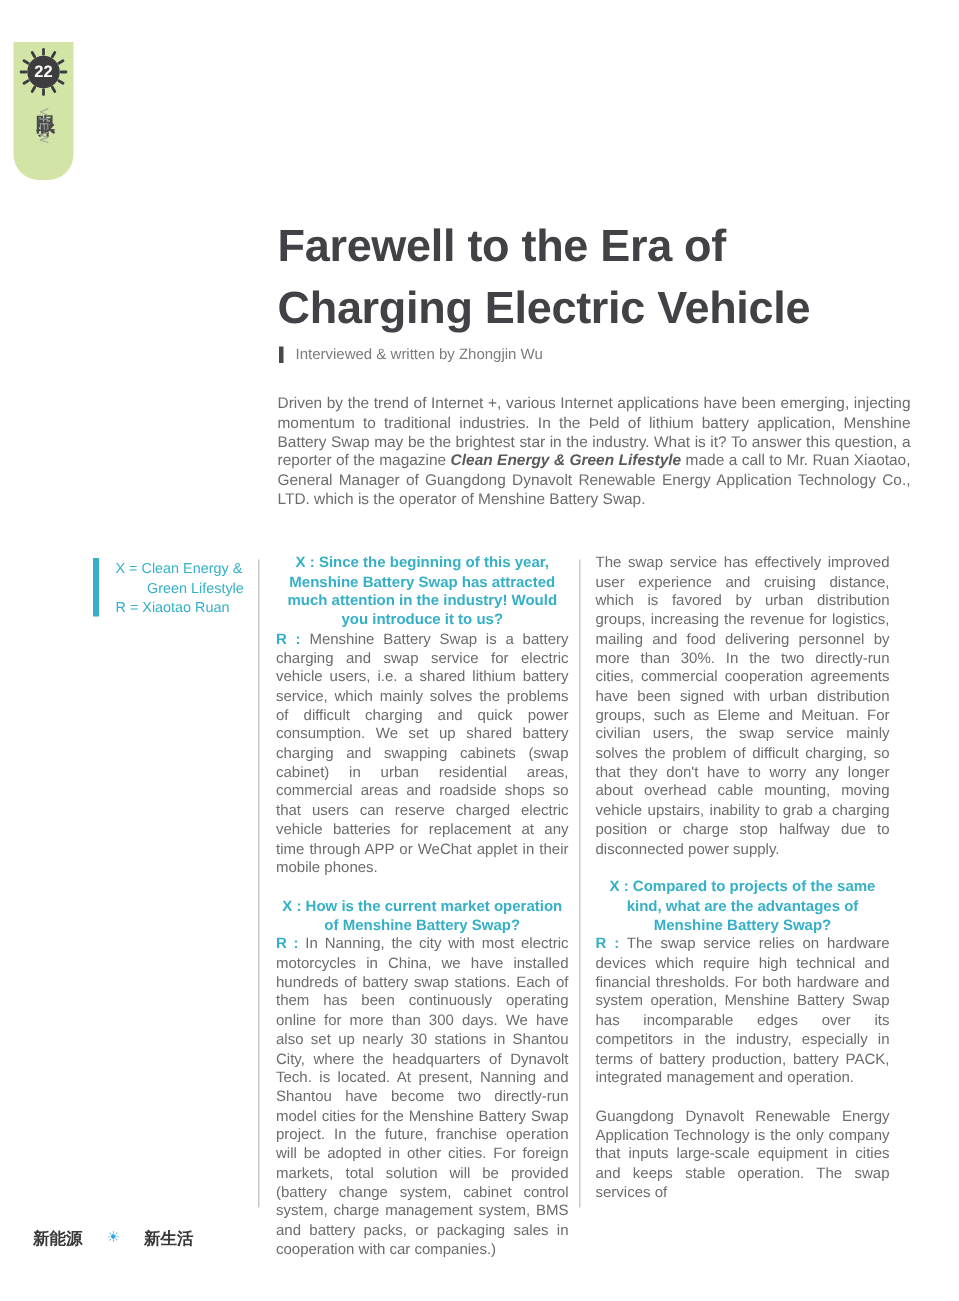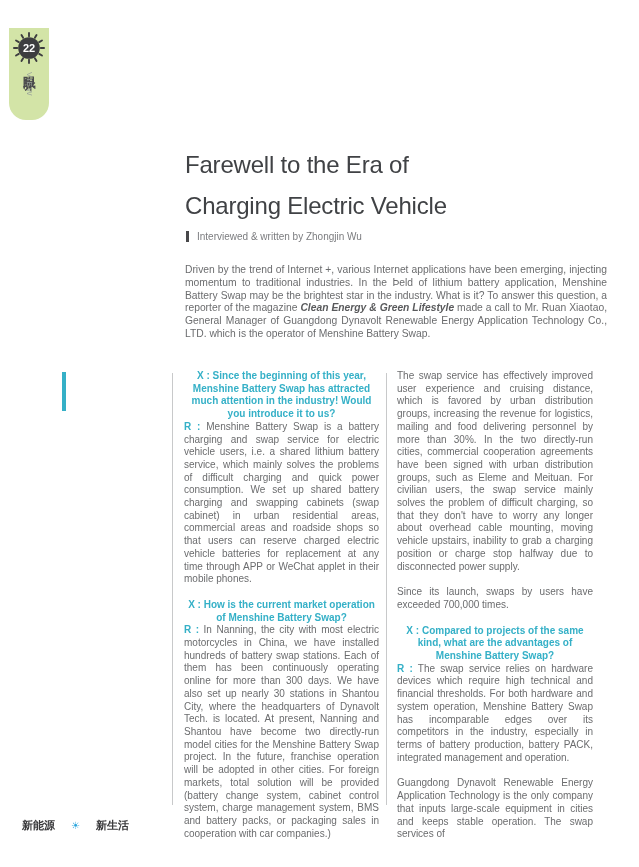--- a/index.html
+++ b/index.html
@@ -29,21 +29,21 @@
     font-family:"DejaVu Sans", sans-serif;
   }
   .tab-en {
     margin-top:2px; writing-mode:vertical-rl;
     font-size:8px; letter-spacing:1px; color:#9aa39b;
   }
 
   
   .title {
     position:absolute; left:185px; top:144px; margin:0;
-    font-size:24px; line-height:41px; font-weight:400;
+    font-size:30px; line-height:41px; font-weight:700;
     color:var(--title-text,#404245); letter-spacing:-0.2px;
   }
   .byline { position:absolute; left:186px; top:231px; display:flex; align-items:flex-start; }
   .byline-bar { width:3px; height:11px; background:#48484a; margin-right:8px; }
   .byline-text { font-size:10px; color:#7b7c7f; }
 
   
   .intro {
     position:absolute; left:185px; top:264px; width:422px; margin:0;
     font-size:10.3px; line-height:12.8px; text-align:justify;
@@ -123,34 +123,38 @@
   </h1>
 
   <div class="byline">
     <span class="byline-bar"></span>
     <span class="byline-text">Interviewed &amp; written by Zhongjin Wu</span>
   </div>
 
   <p class="intro"><span>Driven by the trend of Internet +, various Internet applications have been emerging, injecting momentum to traditional industries. In the Þeld of lithium battery application, Menshine Battery Swap may be the brightest star in the industry. What is it? To answer this question, a reporter of the magazine </span><em class="mag">Clean Energy &amp; Green Lifestyle</em><span> made a call to Mr. Ruan Xiaotao, General Manager of Guangdong Dynavolt Renewable Energy Application Technology Co., LTD. which is the operator of Menshine Battery Swap.</span></p>
 
   <div class="legend-bar"></div>
+  <div class="legend">
+    <div>X = Clean Energy &amp;</div>
+    <div class="indent">Green Lifestyle</div>
+    <div>R = Xiaotao Ruan</div>
+  </div>
 
   <div class="vrule vrule1"></div>
   <div class="vrule vrule2"></div>
 
   <div class="col col1">
     <p class="qa-heading">X : Since the beginning of this year, Menshine Battery Swap has attracted much attention in the industry! Would you introduce it to us?</p>
     <p><span class="r-prefix">R :</span> <span>Menshine Battery Swap is a battery charging and swap service for electric vehicle users, i.e. a shared lithium battery service, which mainly solves the problems of difficult charging and quick power consumption. We set up shared battery charging and swapping cabinets (swap cabinet) in urban residential areas, commercial areas and roadside shops so that users can reserve charged electric vehicle batteries for replacement at any time through APP or WeChat applet in their mobile phones.</span></p>
     <p class="qa-heading">X : How is the current market operation of Menshine Battery Swap?</p>
     <p><span class="r-prefix">R :</span> <span>In Nanning, the city with most electric motorcycles in China, we have installed hundreds of battery swap stations. Each of them has been continuously operating online for more than 300 days. We have also set up nearly 30 stations in Shantou City, where the headquarters of Dynavolt Tech. is located. At present, Nanning and Shantou have become two directly-run model cities for the Menshine Battery Swap project. In the future, franchise operation will be adopted in other cities. For foreign markets, total solution will be provided (battery change system, cabinet control system, charge management system, BMS and battery packs, or packaging sales in cooperation with car companies.)</span></p>
   </div>
 
   <div class="col col2">
     <p>The swap service has effectively improved user experience and cruising distance, which is favored by urban distribution groups, increasing the revenue for logistics, mailing and food delivering personnel by more than 30%. In the two directly-run cities, commercial cooperation agreements have been signed with urban distribution groups, such as Eleme and Meituan. For civilian users, the swap service mainly solves the problem of difficult charging, so that they don't have to worry any longer about overhead cable mounting, moving vehicle upstairs, inability to grab a charging position or charge stop halfway due to disconnected power supply.</p>
-    <p>Since its launch, swaps by users have exceeded 700,000 times.</p>
     <p class="qa-heading">X : Compared to projects of the same kind, what are the advantages of Menshine Battery Swap?</p>
     <p><span class="r-prefix">R :</span> <span>The swap service relies on hardware devices which require high technical and financial thresholds. For both hardware and system operation, Menshine Battery Swap has incomparable edges over its competitors in the industry, especially in terms of battery production, battery PACK, integrated management and operation.</span></p>
     <p>Guangdong Dynavolt Renewable Energy Application Technology is the only company that inputs large-scale equipment in cities and keeps stable operation. The swap services of</p>
   </div>
 
   <div class="footer-logo">
     <span>新能源</span>
     <span class="footer-sun">☀</span>
     <span>新生活</span>
   </div>

